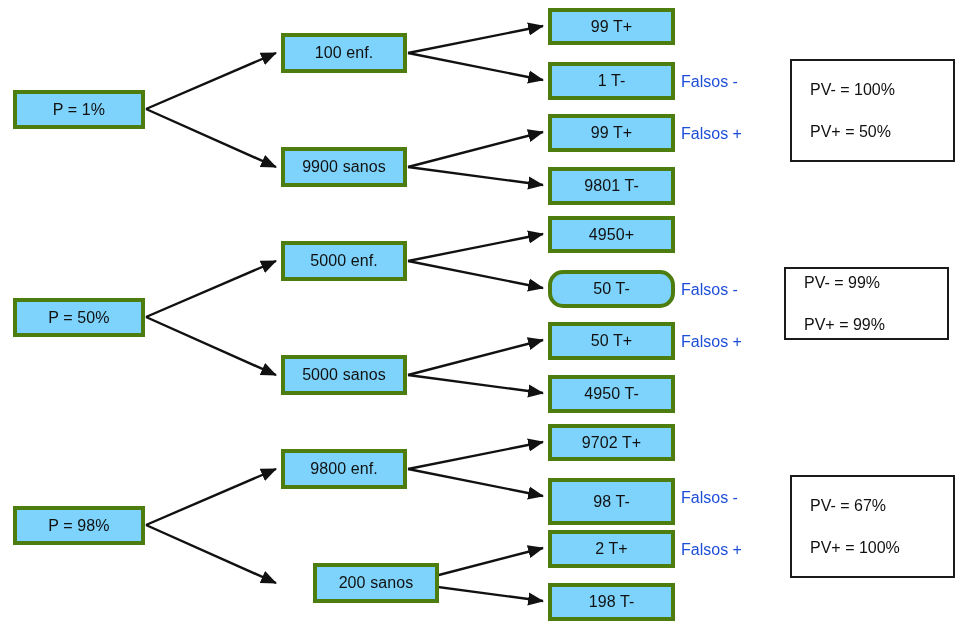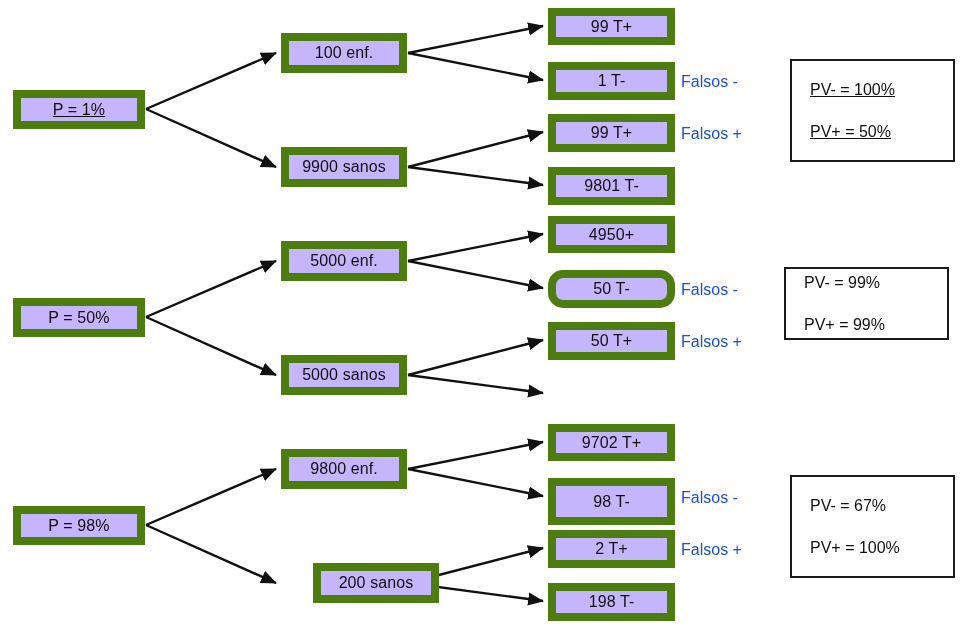--- a/index.html
+++ b/index.html
@@ -11,22 +11,22 @@
     position: relative;
     width: 960px;
     height: 627px;
     background: #ffffff;
     font-family: "Liberation Sans", sans-serif;
     overflow: hidden;
   }
   .box {
     position: absolute;
     box-sizing: border-box;
-    border: 8px solid #4d7c0f;
-    background: #c4b5fd;
+    border: 4px solid #4d7c0f;
+    background: #7dd3fc;
     display: flex;
     align-items: center;
     justify-content: center;
     color: #111111;
     font-size: 16px;
     letter-spacing: 0.1px;
     white-space: nowrap;
     z-index: 3;
   }
   .box.root      { font-size: 16px; }
@@ -100,55 +100,56 @@
     <g>
       <line x1="146" y1="525" x2="276" y2="469" stroke="#111111" stroke-width="2.4" marker-end="url(#arrowhead)"></line>
       <line x1="146" y1="525" x2="276" y2="583" stroke="#111111" stroke-width="2.4" marker-end="url(#arrowhead)"></line>
       <line x1="408" y1="469" x2="543" y2="442" stroke="#111111" stroke-width="2.4" marker-end="url(#arrowhead)"></line>
       <line x1="408" y1="469" x2="543" y2="496" stroke="#111111" stroke-width="2.4" marker-end="url(#arrowhead)"></line>
       <line x1="408" y1="583" x2="543" y2="548" stroke="#111111" stroke-width="2.4" marker-end="url(#arrowhead)"></line>
       <line x1="408" y1="583" x2="543" y2="601" stroke="#111111" stroke-width="2.4" marker-end="url(#arrowhead)"></line>
     </g>
   </svg>
 
-  <div class="box root" style="left:13px; top:90px; width:132px; height:39px;text-decoration:underline;">P = 1%</div>
+  <div class="box root" style="left:13px; top:90px; width:132px; height:39px;">P = 1%</div>
 
   <div class="box mid" style="left:281px; top:33px; width:126px; height:40px;">100 enf.</div>
 
   <div class="box mid" style="left:281px; top:147px; width:126px; height:40px;">9900 sanos</div>
 
   <div class="box leaf" style="left:548px; top:8px; width:127px; height:37px;">99 T+</div>
 
   <div class="box leaf" style="left:548px; top:62px; width:127px; height:38px;">1 T-</div>
 
   <div class="box leaf" style="left:548px; top:114px; width:127px; height:38px;">99 T+</div>
 
   <div class="box leaf" style="left:548px; top:167px; width:127px; height:38px;">9801 T-</div>
 
   <div class="falsos" style="left:681px; top:74px;">Falsos -</div>
 
   <div class="falsos" style="left:681px; top:126px;">Falsos +</div>
 
-  <div class="pvbox" style="left:790px; top:59px; width:165px; height:103px;text-decoration:underline;">
+  <div class="pvbox" style="left:790px; top:59px; width:165px; height:103px;">
     <span class="pv-line">PV- = 100%</span>
     <span class="pv-line">PV+ = 50%</span>
   </div>
 
   <div class="box root" style="left:13px; top:298px; width:132px; height:39px;">P = 50%</div>
 
   <div class="box mid" style="left:281px; top:241px; width:126px; height:40px;">5000 enf.</div>
 
   <div class="box mid" style="left:281px; top:355px; width:126px; height:40px;">5000 sanos</div>
 
   <div class="box leaf" style="left:548px; top:216px; width:127px; height:37px;">4950+</div>
 
   <div class="box leaf" style="left:548px; top:270px; width:127px; height:38px;border-radius:15px;">50 T-</div>
 
   <div class="box leaf" style="left:548px; top:322px; width:127px; height:38px;">50 T+</div>
 
+  <div class="box leaf" style="left:548px; top:375px; width:127px; height:38px;">4950 T-</div>
 
   <div class="falsos" style="left:681px; top:282px;">Falsos -</div>
 
   <div class="falsos" style="left:681px; top:334px;">Falsos +</div>
 
   <div class="pvbox" style="left:784px; top:267px; width:165px; height:73px;">
     <span class="pv-line">PV- = 99%</span>
     <span class="pv-line">PV+ = 99%</span>
   </div>
 

